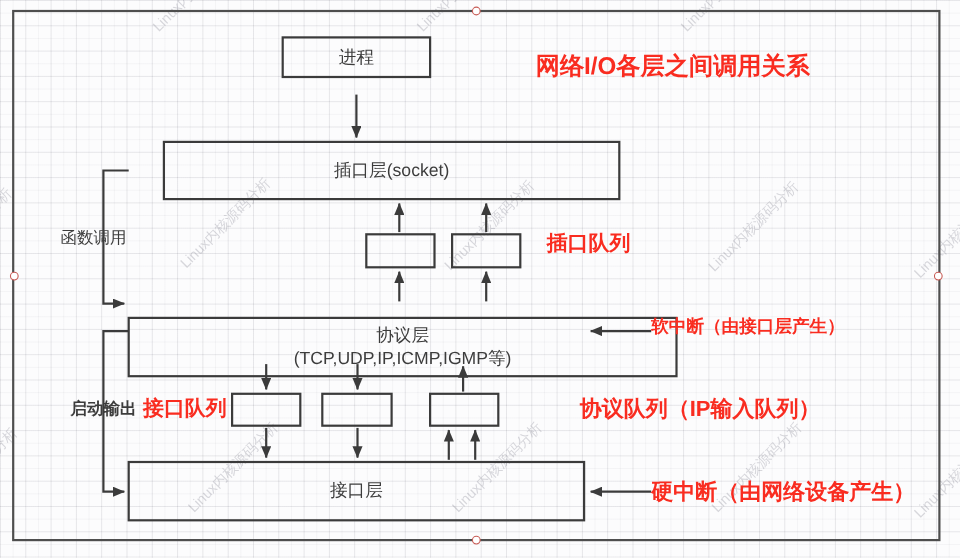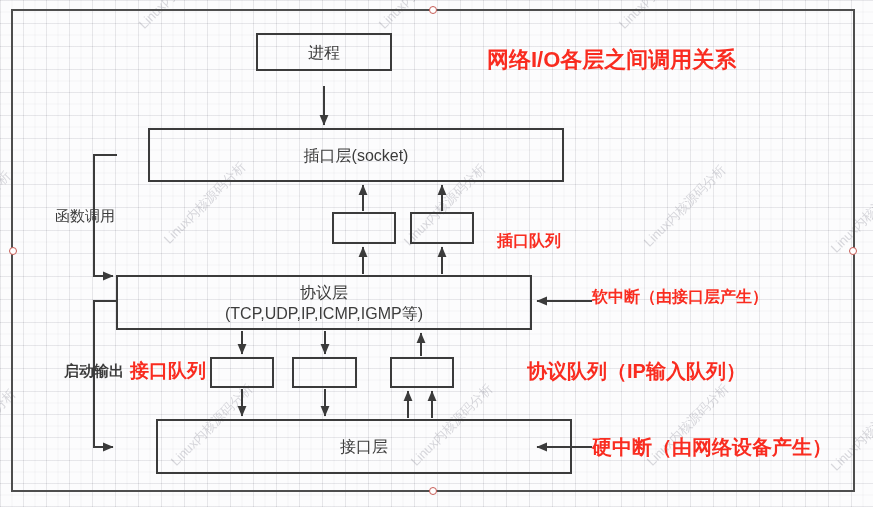--- a/index.html
+++ b/index.html
@@ -57,32 +57,32 @@
     align-items:center;
     justify-content:center;
     z-index:4;
     color:#3c3c3c;
     font-size:16px;
     line-height:21px;
     text-align:center;
   }
   .box.process{left:256px;top:33px;width:136px;height:38px;}
   .box.socket{left:116px;top:128px;width:416px;height:54px;margin-left:32px;}
-  .box.protocol{left:116px;top:275px;width:416px;height:55px;}
-  .box.interface{left:116px;top:419px;width:416px;height:55px;margin-left:40px;}
+  .box.protocol{left:116px;top:288px;width:500px;height:55px;}
+  .box.interface{left:116px;top:419px;width:416px;height:55px;}
   .box.sq1{left:332px;top:212px;width:64px;height:32px;}
   .box.sq2{left:410px;top:212px;width:64px;height:32px;}
   .box.iq1{left:210px;top:357px;width:64px;height:31px;}
   .box.iq2{left:292px;top:357px;width:65px;height:31px;}
   .box.iq3{left:390px;top:357px;width:64px;height:31px;}
   .lbl{position:absolute;white-space:nowrap;z-index:5;}
   .lbl.black{color:#3c3c3c;font-size:15px;}
   .lbl.red{color:#f92c20;font-weight:bold;}
   .lbl.title{left:487px;top:45px;font-size:22px;}
-  .lbl.socket-queue{left:497px;top:231px;font-size:16px;}
+  .lbl.socket-queue{left:497px;top:208px;font-size:19px;}
   .lbl.soft-irq{left:592px;top:287px;font-size:16px;}
   .lbl.hanshu{left:55px;top:207px;}
   .lbl.qidong{left:64px;top:362px;font-weight:bold;}
   .lbl.iface-queue{left:130px;top:358px;font-size:19px;text-align:right;}
   .lbl.proto-queue{left:527px;top:358px;font-size:20px;}
   .lbl.hard-irq{left:592px;top:434px;font-size:20px;}
 </style>
 </head>
 <body>
 

